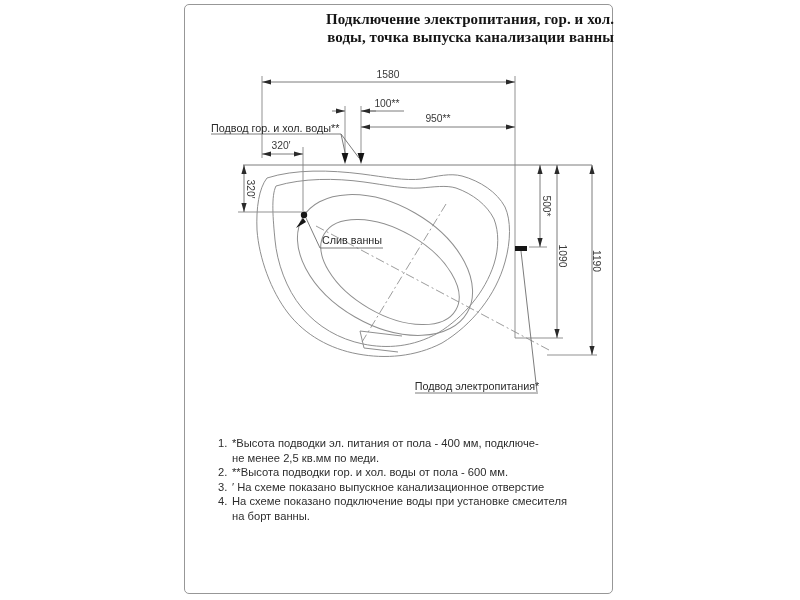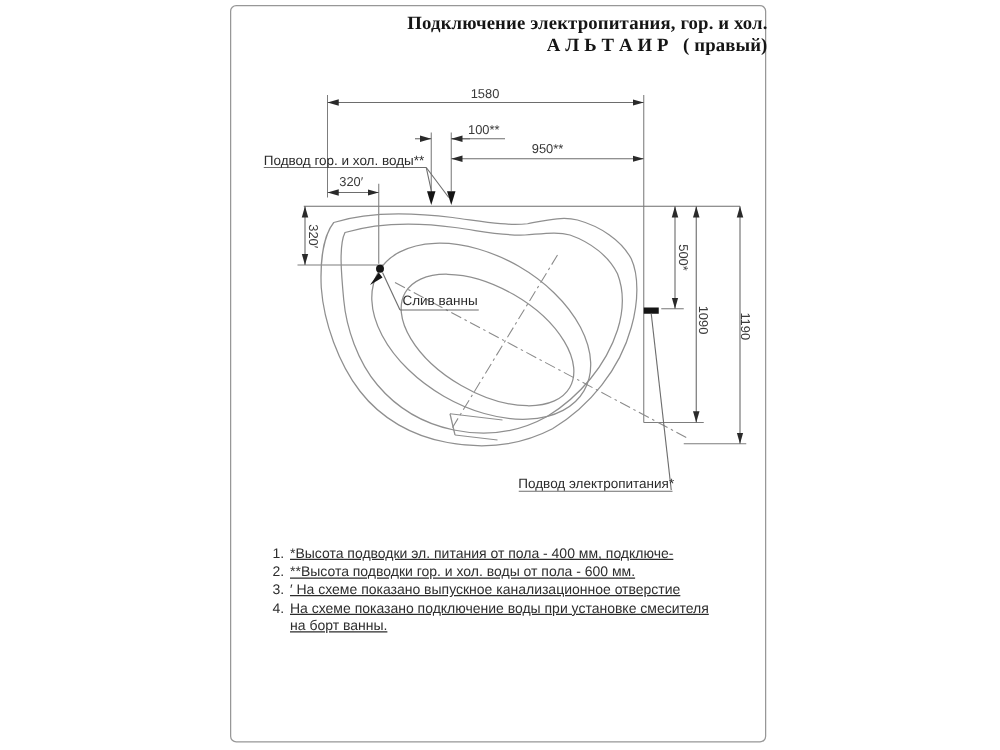--- a/index.html
+++ b/index.html
@@ -6,38 +6,38 @@
   body{width:800px;height:600px;position:relative;font-family:"Liberation Sans",sans-serif;overflow:hidden;}
   .sheet{position:absolute;left:184px;top:4px;width:429px;height:590px;background:#fff;
          border:1px solid #979797;border-radius:5px;box-sizing:border-box;}
   .title{position:absolute;left:184px;top:11px;width:430px;text-align:right;
          font-size:15px;font-weight:bold;color:#151515;line-height:17.5px;letter-spacing:.1px;font-family:Liberation Serif, serif;}
   .title div{white-space:pre;}
   .notes{position:absolute;left:218px;top:436px;width:390px;font-size:11.2px;
          line-height:14.6px;color:#2d2d2d;}
   .note{position:relative;padding-left:14px;}
   .note .num{position:absolute;left:0;top:0;}
-  .note div{white-space:pre;text-decoration:underline;}
+  .note div{white-space:pre;}
   svg{position:absolute;left:0;top:0;}
   svg text{font-family:"Liberation Sans",sans-serif;font-size:10.3px;fill:#3a3a3a;white-space:pre;}
   svg text.lab{font-size:10.8px;fill:#2b2b2b;}
   .dim{stroke:#6d6d6d;stroke-width:.9;fill:none;}
   .ext{stroke:#7d7d7d;stroke-width:.85;fill:none;}
   .tub{stroke:#8f8f8f;stroke-width:1;fill:none;}
   .axis{stroke:#8a8a8a;stroke-width:.85;fill:none;stroke-dasharray:9 3 2 3;}
   .solid{fill:#151515;stroke:none;}
 </style>
 </head>
 <body>
 
 <div class="sheet"></div>
 
 <div class="title">
   <div>Подключение электропитания, гор. и хол.</div>
-  <div>А Л Ь Т А И Р   ( правый)</div>
+  <div>воды, точка выпуска канализации ванны</div>
 </div>
 
 <svg width="800" height="600" viewBox="0 0 800 600">
   <defs>
     <marker id="arw" markerUnits="userSpaceOnUse" markerWidth="10" markerHeight="7" refX="9" refY="3" orient="auto-start-reverse">
       <path d="M0,0.4 L9,3 L0,5.6 Z" fill="#2a2a2a"></path>
     </marker>
   </defs>
 
   <line class="dim" x1="243" y1="165" x2="592" y2="165"></line>
@@ -129,20 +129,21 @@
     <text class="lab" x="211" y="132">Подвод гор. и хол. воды**</text>
     <text class="lab" x="352" y="244" text-anchor="middle">Слив ванны</text>
     <text class="lab" x="477" y="390" text-anchor="middle">Подвод электропитания*</text>
   </g>
 </svg>
 
 <div class="notes">
   <div class="note">
     <span class="num">1.</span>
     <div>*Высота подводки эл. питания от пола - 400 мм, подключе-</div>
+    <div>не менее 2,5 кв.мм по меди.</div>
   </div>
   <div class="note">
     <span class="num">2.</span>
     <div>**Высота подводки гор. и хол. воды от пола - 600 мм.</div>
   </div>
   <div class="note">
     <span class="num">3.</span>
     <div>′ На схеме показано выпускное канализационное отверстие</div>
   </div>
   <div class="note">

